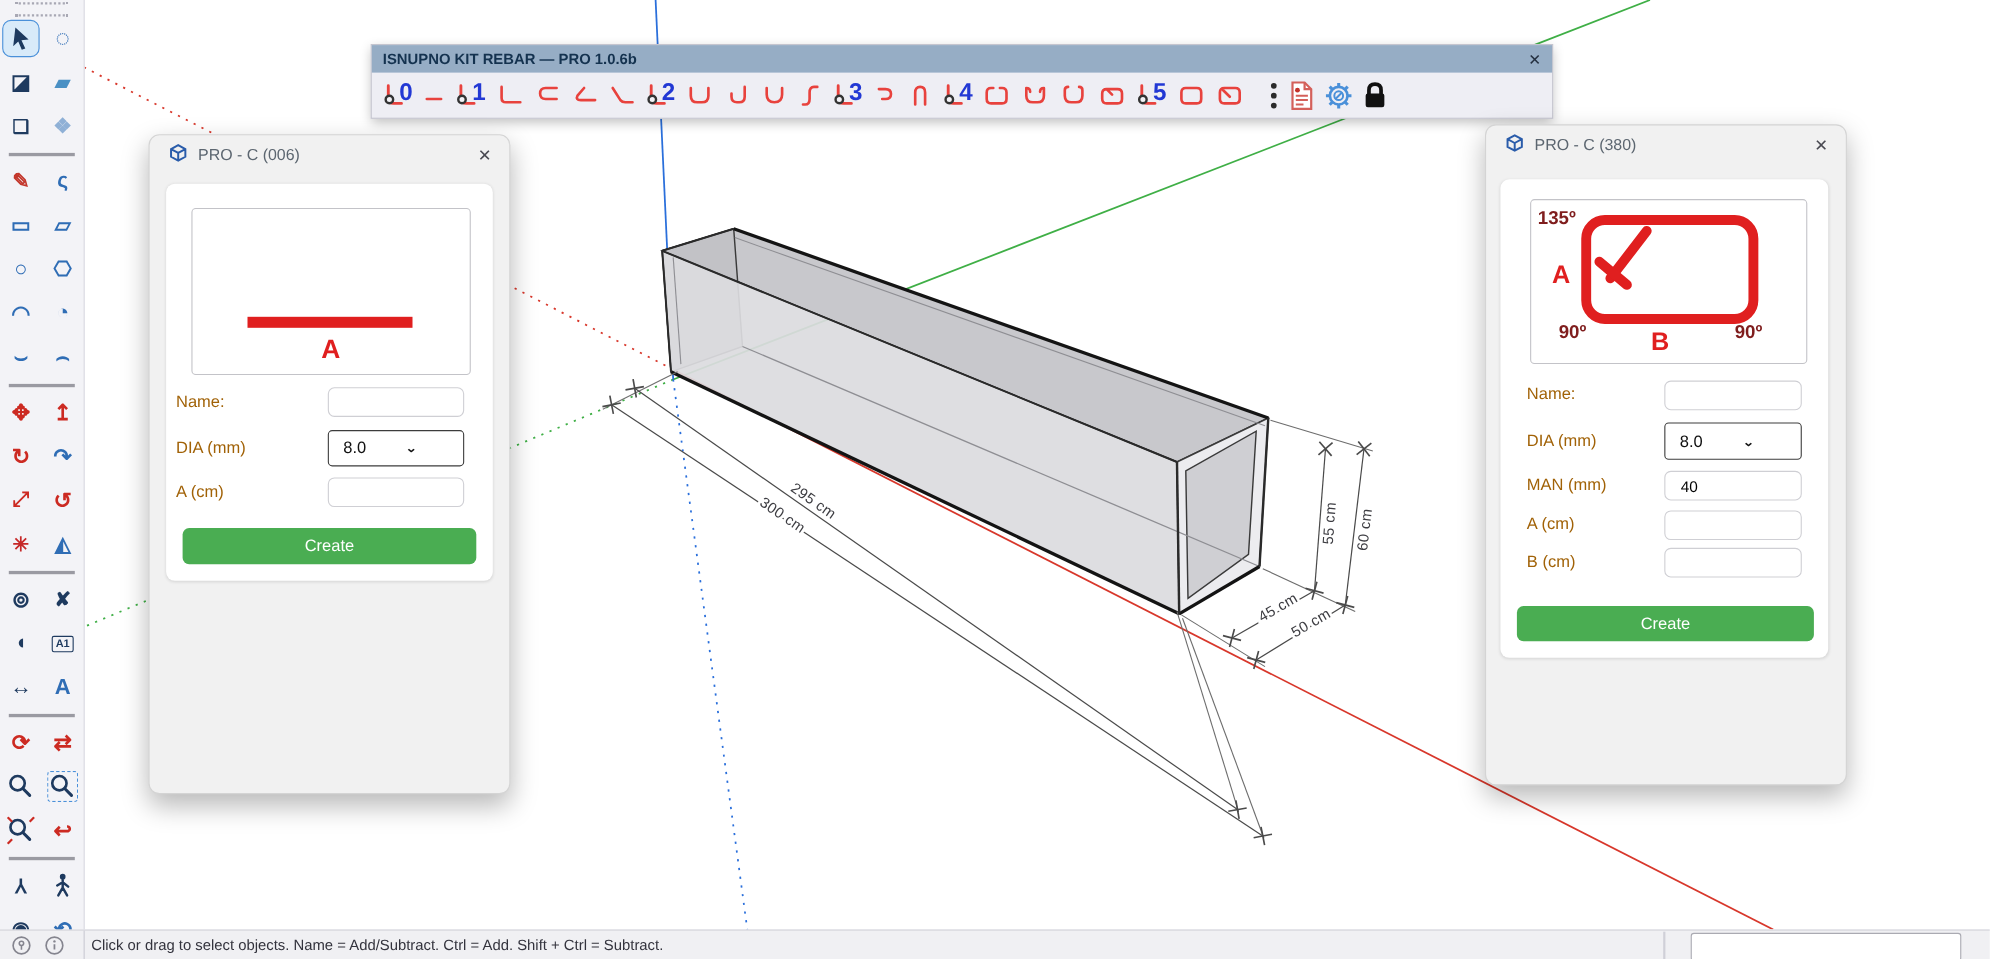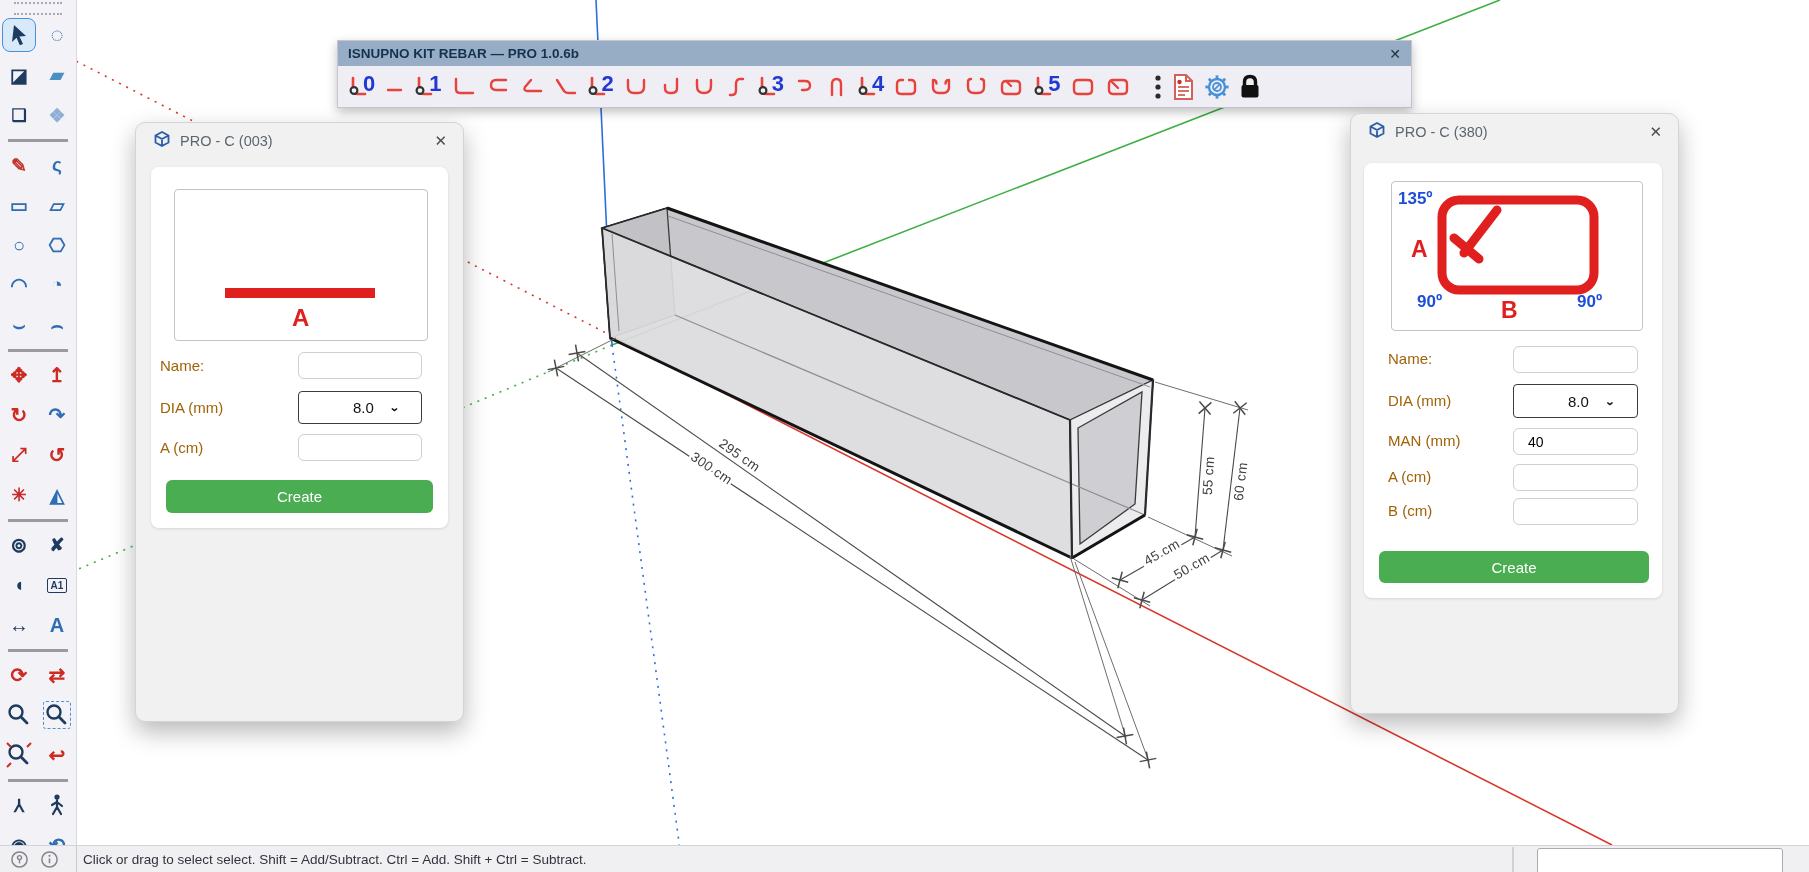--- a/index.html
+++ b/index.html
@@ -32,26 +32,26 @@
   .rb-menu.first{margin-left:14px;}
   
   .dlg{position:absolute;background:#f1f1f1;border:1px solid #d4d4d4;border-radius:10px;box-shadow:0 10px 24px rgba(0,0,0,.28);}
   .dlg .tbar{position:absolute;left:0;top:0;right:0;height:36px;display:flex;align-items:center;padding:0 16px;box-sizing:border-box;cursor:move;}
   .dlg .tbar .ttl{font-size:14.5px;color:#5c6670;margin-left:8px;flex:1;}
   .dlg .tbar .close{color:#4a4a52;font-size:15px;cursor:pointer;}
   .dlg .card{position:absolute;background:#fff;border-radius:8px;box-shadow:0 1px 3px rgba(0,0,0,.12);}
   .dlg .preview{position:absolute;background:#fff;border:1px solid #c3c3c8;border-radius:4px;}
   .dlg label{position:absolute;font-size:15px;color:#a16207;}
   .dlg input[type=text]{position:absolute;border:1px solid #cfcfd4;border-radius:6px;background:#fff;font-size:14px;padding:0 10px;box-sizing:border-box;outline:none;font-family:"Liberation Sans",sans-serif;}
-  .dlg .sel{position:absolute;border:1.6px solid #3c3c3c;border-radius:4px;background:#fff;display:flex;align-items:center;box-sizing:border-box;cursor:pointer;padding-left:41px;}
+  .dlg .sel{position:absolute;border:1.6px solid #3c3c3c;border-radius:4px;background:#fff;display:flex;align-items:center;box-sizing:border-box;cursor:pointer;}
   .dlg .sel span{font-size:15px;color:#111;padding-left:13px;flex:1;}
   .dlg .sel .chev{margin-right:9px;font-size:13px;color:#111;font-weight:bold;transform:scaleY(.8);}
   .dlg .create{position:absolute;background:#4aad52;border:none;border-radius:6px;color:#fff;font-size:15px;cursor:pointer;font-family:"Liberation Sans",sans-serif;}
   .redA{position:absolute;color:#e01f1f;font-weight:bold;}
-  .blueAng{position:absolute;color:#1d4ed8;font-weight:bold;font-size:17px;}
+  .blueAng{position:absolute;color:#7f1d1d;font-weight:bold;font-size:17px;}
   
   #statusbar{position:absolute;left:0;top:845px;width:1809px;height:27px;background:#f0f0f3;border-top:1px solid #d2d2da;box-sizing:border-box;display:flex;align-items:center;}
   #statusbar .sico{display:flex;align-items:center;justify-content:center;width:30px;cursor:pointer;}
   #statusbar .vdiv{width:1px;height:27px;background:#c9c9d2;margin:0 6px 0 12px;}
   #statusbar .msg{font-size:13.5px;color:#33333d;}
   #measurebox{position:absolute;left:1537px;top:848px;width:246px;height:26px;border:1px solid #aaaab2;border-radius:3px;background:#fff;box-sizing:border-box;font-size:13px;padding:0 8px;outline:none;font-family:"Liberation Sans",sans-serif;}
   #mdiv{position:absolute;left:1512px;top:847px;width:2px;height:25px;background:#d0d0d8;}
 </style>
 </head>
 <body>
@@ -538,21 +538,21 @@
       </div>
   </div>
 
   <div class="dlg" style="left:135px;top:122px;width:327px;height:598px;">
     <div class="tbar">
       <span class="logo">
         <svg width="20" height="20" viewBox="0 0 20 20">
             <path d="M3.5,6.5 L10,3 L16.5,6.5 L16.5,13.5 L10,17 L3.5,13.5 Z M3.5,6.5 L10,10 L16.5,6.5 M10,10 V17" fill="none" stroke="#2a5caa" stroke-width="1.8"></path>
           </svg>
       </span>
-      <span class="ttl">PRO - C (003)</span>
+      <span class="ttl">PRO - C (006)</span>
       <span class="close">✕</span>
     </div>
     <div class="card" style="left:15px;top:44px;width:297px;height:361px;"></div>
     <div class="preview" style="left:38px;top:66px;width:252px;height:150px;">
       <div style="position:absolute;left:50px;top:98px;width:150px;height:10px;background:#e01f1f;"></div>
       <div class="redA" style="left:117px;top:114px;font-size:24px;">A</div>
     </div>
     <label style="left:24px;top:234px;">Name:</label>
     <input type="text" style="left: 162px; top: 229px; width: 124px; height: 27px;" value="">
     <label style="left:24px;top:276px;">DIA (mm)</label>
@@ -613,18 +613,18 @@
         </svg>
     </span>
     <span class="sico">
       <svg width="19" height="19" viewBox="0 0 19 19">
           <circle cx="9.5" cy="9.5" r="7.6" fill="none" stroke="#85858f" stroke-width="1.5"></circle>
           <circle cx="9.5" cy="5.8" r="1.1" fill="#85858f"></circle>
           <line x1="9.5" y1="8.4" x2="9.5" y2="13.2" stroke="#85858f" stroke-width="1.6"></line>
         </svg>
     </span>
     <span class="vdiv"></span>
-    <span class="msg">Click or drag to select select. Shift = Add/Subtract. Ctrl = Add. Shift + Ctrl = Subtract.</span>
+    <span class="msg">Click or drag to select objects. Name = Add/Subtract. Ctrl = Add. Shift + Ctrl = Subtract.</span>
   </div>
   <div id="mdiv"></div>
   <input id="measurebox" value="" style="">
 
 </div>
 
 </body></html>

